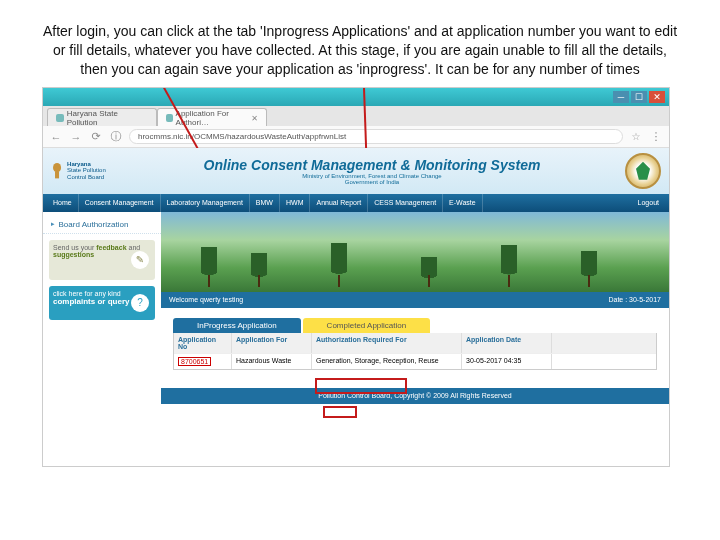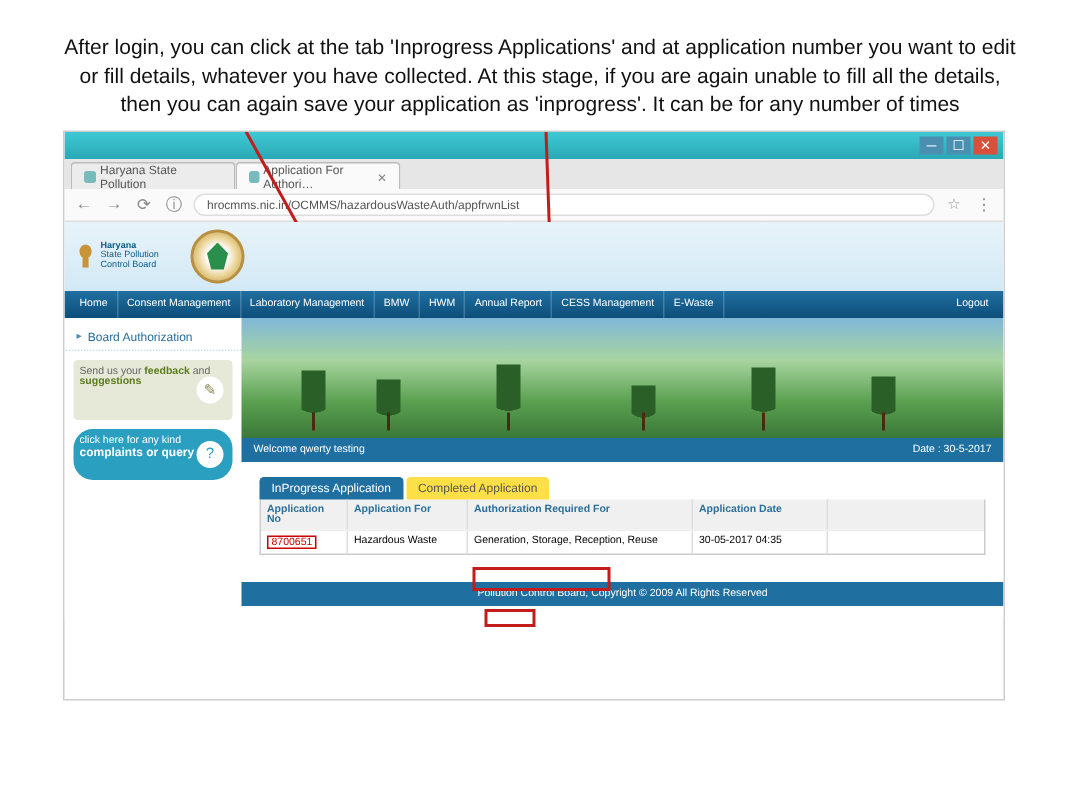--- a/index.html
+++ b/index.html
@@ -41,34 +41,34 @@
 
   .navbar { height: 18px; background: linear-gradient(#1f6fa0, #0d4e7a); display: flex; align-items: center; padding: 0 4px; gap: 0; }
   .navitem { font-size: 7px; color: #fff; padding: 0 6px; border-right: 1px solid rgba(255,255,255,0.2); line-height: 18px; cursor: pointer; }
 
   .content { display: flex; min-height: 200px; }
   .sidebar { width: 118px; padding: 4px 0; }
   .side-item { display:flex; align-items:center; gap:4px; font-size: 8px; color: #2a6f9a; padding: 4px 8px; border-bottom: 1px dotted #cfe0ec; cursor:pointer; }
   .side-arrow { font-size: 7px; color: #4a90ba; }
   .feedback-box { margin: 6px; height: 40px; background: #e6e8d8; border-radius: 3px; padding: 4px; font-size: 7px; color: #666; position: relative; }
   .feedback-box b { color: #5a7a1a; }
-  .complaints-box { margin: 6px; height: 34px; background: #2a9fc0; border-radius: 13px; padding: 4px; font-size: 7px; color: #fff; position:relative; }
+  .complaints-box { margin: 6px; height: 34px; background: #2a9fc0; border-radius: 3px; padding: 4px; font-size: 7px; color: #fff; position:relative; }
   .complaints-box b { color: #fff; font-size: 8px; }
   .circle-icon { position:absolute; right:6px; top:50%; transform:translateY(-50%); width:18px; height:18px; border-radius:50%; background:#fff; display:flex; align-items:center; justify-content:center; font-size:10px; }
 
   .main { flex: 1; }
   .hero { height: 80px; background: linear-gradient(180deg, #7fb8d8 0%, #a8d4a0 35%, #5aa050 70%, #3a7838 100%); position: relative; overflow: hidden; }
   .hero .tree { position:absolute; width:16px; height:40px; bottom:5px; background: radial-gradient(circle at 50% 30%, #2a6028 0 55%, transparent 56%); }
   .hero .tree::after { content:""; position:absolute; bottom:0; left:45%; width:2px; height:12px; background:#4a2a10; }
 
   .welcomebar { height: 16px; background: #1f6fa0; color: #fff; font-size: 7px; display: flex; align-items: center; justify-content: space-between; padding: 0 8px; }
 
   .tabs-area { padding: 10px 12px; }
   .app-tabs { display: flex; gap: 2px; }
-  .app-tab { font-size: 8px; padding: 3px 8px; border-radius: 3px 3px 0 0; cursor:pointer; }
+  .app-tab { font-size: 8px; padding: 3px 24px; border-radius: 3px 3px 0 0; cursor:pointer; }
   .app-tab.active { background: #1f6fa0; color: #fff; }
   .app-tab.inactive { background: #fde047; color: #555; }
 
   .table { border: 1px solid #ccc; border-top: none; font-size: 7px; }
   .thead { display: flex; background: #f0f0f0; }
   .th, .td { padding: 3px 4px; border-right: 1px solid #ddd; }
   .th { color: #2a6f9a; font-weight: bold; }
   .trow { display: flex; border-top: 1px solid #eee; }
   .c1 { width: 58px; } .c2 { width: 80px; } .c3 { width: 150px; } .c4 { width: 90px; }
   .appno { border: 1px solid #c00; color: #c00; padding: 0 2px; display: inline-block; }
@@ -127,20 +127,25 @@
         <div class="emblem">
           <svg viewBox="0 0 18 26">
               <ellipse cx="9" cy="8" rx="6" ry="7" fill="#c9933a"></ellipse>
               <rect x="6" y="14" width="6" height="10" fill="#c9933a"></rect>
             </svg>
         </div>
         <div class="txt">
           <div style="font-weight:bold;">Haryana</div>
           <div>State Pollution Control Board</div>
         </div>
+      </div>
+      <div class="header-title">
+        <div class="big">Online Consent Management &amp; Monitoring System</div>
+        <div class="sub">Ministry of Environment, Forest and Climate Change</div>
+        <div class="sub">Government of India</div>
       </div>
       <div class="logo-right"></div>
     </div>
 
     <div class="navbar">
       <div class="navitem">Home</div>
       <div class="navitem">Consent Management</div>
       <div class="navitem">Laboratory Management</div>
       <div class="navitem">BMW</div>
       <div class="navitem">HWM</div>

